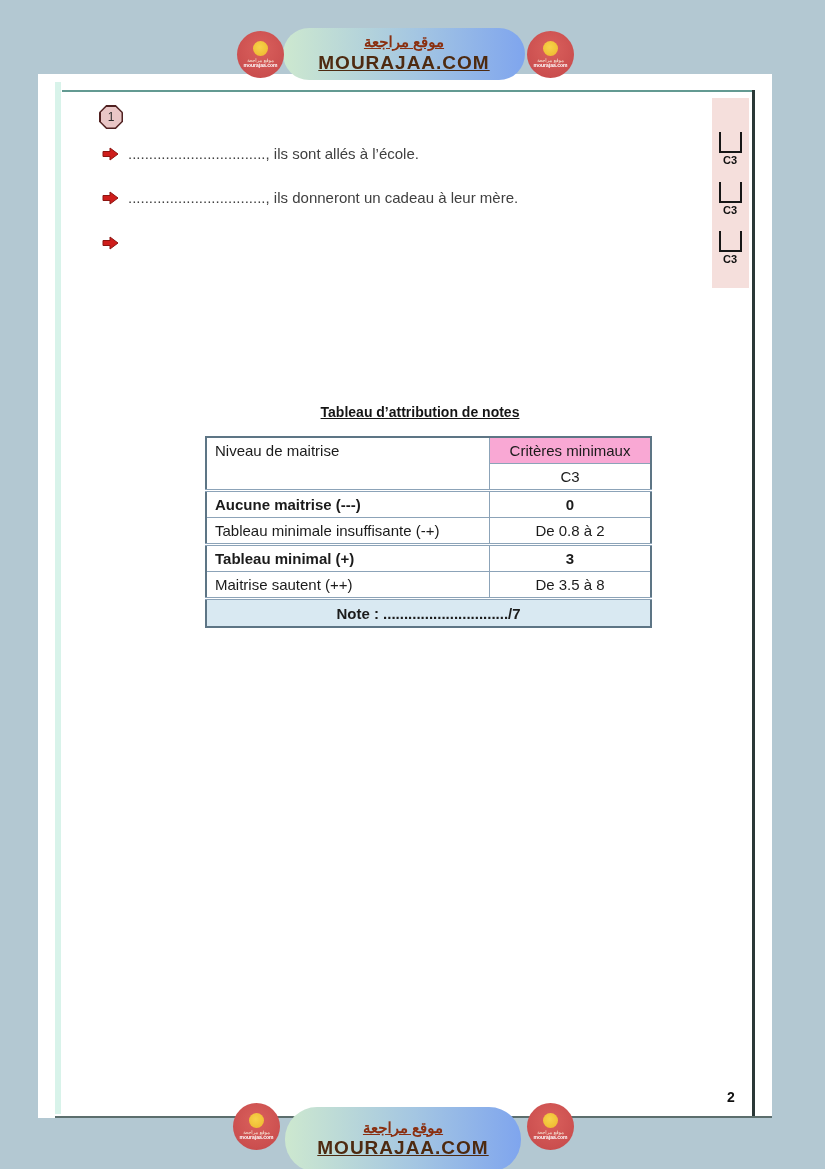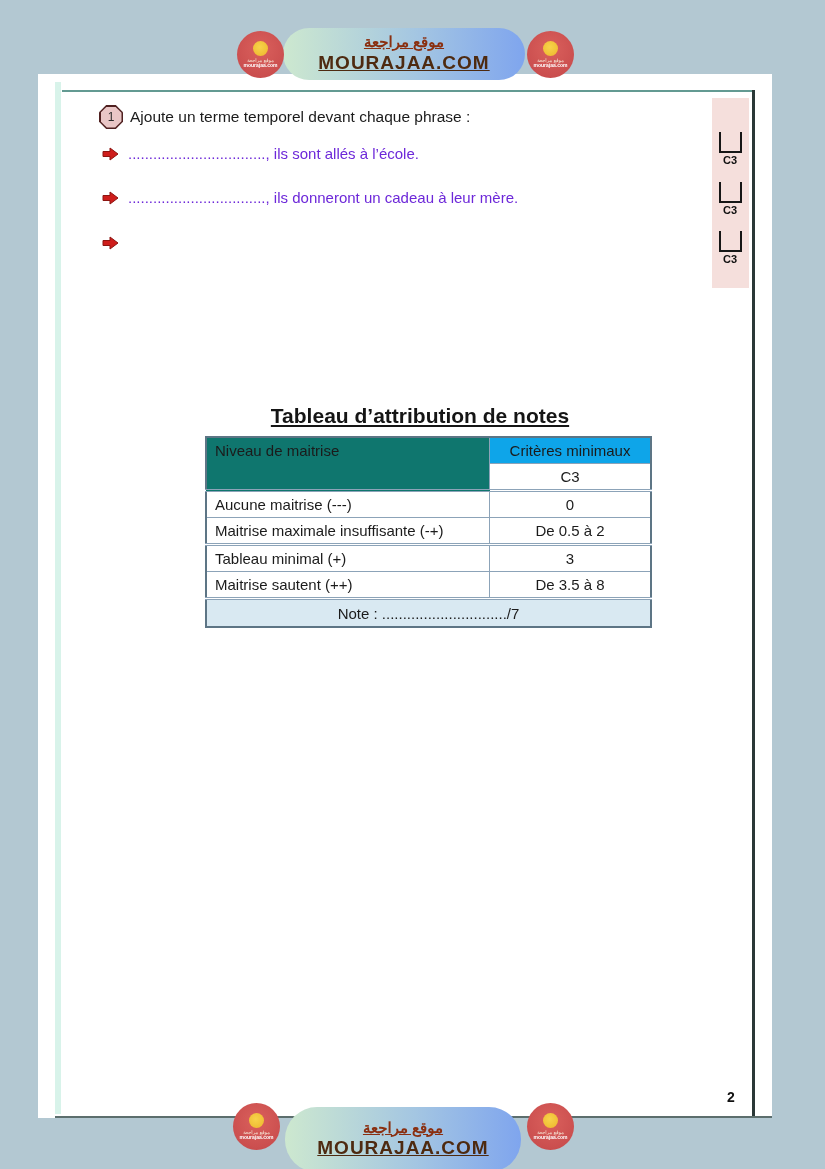--- a/index.html
+++ b/index.html
@@ -77,43 +77,43 @@
     display:flex; align-items:center; justify-content:center;
   }
   .octagon-inner {
     width:21px; height:21px; background:#e9c6c6;
     clip-path:polygon(30% 0,70% 0,100% 30%,100% 70%,70% 100%,30% 100%,0 70%,0 30%);
     display:flex; align-items:center; justify-content:center;
     font-size:12px; color:#2b2b2b;
   }
   .prompt { font-size:15.5px; color:#1b1b1b; }
 
-  .sentence { position:absolute; left:102px; display:flex; align-items:flex-start; gap:9px; font-size:15px; color:#6d28d9; z-index:2; }
+  .sentence { position:absolute; left:102px; display:flex; align-items:flex-start; gap:9px; font-size:15px; color:#404040; z-index:2; }
   .sentence .arrow { margin-top:2px; flex:0 0 auto; }
   .s-1 { top:125px; }
   .s-2 { top:169px;justify-content:center; }
   .s-3 { top:214px; }
 
   
   .table-title {
     position:absolute; left:205px; top:384px; width:430px; text-align:center;
-    font-size:21px; color:#151515; text-decoration:underline; font-weight:bold; z-index:2;
+    font-size:14px; color:#151515; text-decoration:underline; font-weight:bold; z-index:2;
   }
   .note-table {
     position:absolute; left:205px; top:416px; width:416px;
     border-collapse:collapse; font-size:15px; color:#1b1b1b;
     border:2px solid #5d7585; z-index:2; table-layout:fixed;
   }
   .note-table td { border:1px solid #8ca3b8; padding:1px 6px; height:23px; }
   .note-table .c-level { width:268px; text-align:left;  padding-left:8px; }
   .note-table .c-score { width:148px; text-align:center; }
-  .note-table .hdr-left  { background:#0f766e; }
-  .note-table .hdr-right { background:#0ea5e9; text-align:center; }
+  .note-table .hdr-left  { background:#ffffff; }
+  .note-table .hdr-right { background:#f9a8d4; text-align:center; }
   .note-table .sub-right { background:#ffffff; text-align:center; }
-  .note-table tr.sep td { border-top:3px double #8ca3b8; }
+  .note-table tr.sep td { border-top:3px double #8ca3b8;font-weight:bold; }
   .note-table .note-row td {
     background:#d9e9f2; text-align:center; height:24px;
   }
 
   .page-number { position:absolute; left:727px; top:1069px; font-size:14px; font-weight:bold; color:#111; z-index:2; }
 </style>
 </head>
 <body>
 
 <div class="canvas">
@@ -150,21 +150,20 @@
   </div>
   <div class="score-unit su-3">
     <div class="box"></div>
     <div class="lbl">C3</div>
   </div>
 
   <div class="exercise-head">
     <span class="octagon-outer">
       <span class="octagon-inner">1</span>
     </span>
-    <span class="prompt">Ajoute  un terme temporel devant chaque phrase :</span>
   </div>
 
   <div class="sentence s-1">
     <span class="arrow">
       <svg width="17" height="14" viewBox="0 0 17 14">
           <path d="M1 4.5 H8 V1 L16 7 8 13 V9.5 H1 Z" fill="#ce1d1b" stroke="#8d1410" stroke-width="1"></path>
         </svg>
     </span>
     <span>.................................,  ils sont allés à l’école.</span>
   </div>
@@ -192,22 +191,22 @@
         <td class="c-score hdr-right">Critères minimaux</td>
       </tr>
       <tr>
         <td class="c-score sub-right">C3</td>
       </tr>
       <tr class="sep">
         <td class="c-level">Aucune maitrise (---)</td>
         <td class="c-score">0</td>
       </tr>
       <tr>
-        <td class="c-level">Maitrise maximale insuffisante (-+)</td>
-        <td class="c-score">De 0.5 à 2</td>
+        <td class="c-level">Tableau minimale insuffisante (-+)</td>
+        <td class="c-score">De 0.8 à 2</td>
       </tr>
       <tr class="sep">
         <td class="c-level">Tableau minimal (+)</td>
         <td class="c-score">3</td>
       </tr>
       <tr>
         <td class="c-level">Maitrise sautent (++)</td>
         <td class="c-score">De 3.5 à 8</td>
       </tr>
       <tr class="sep note-row">

